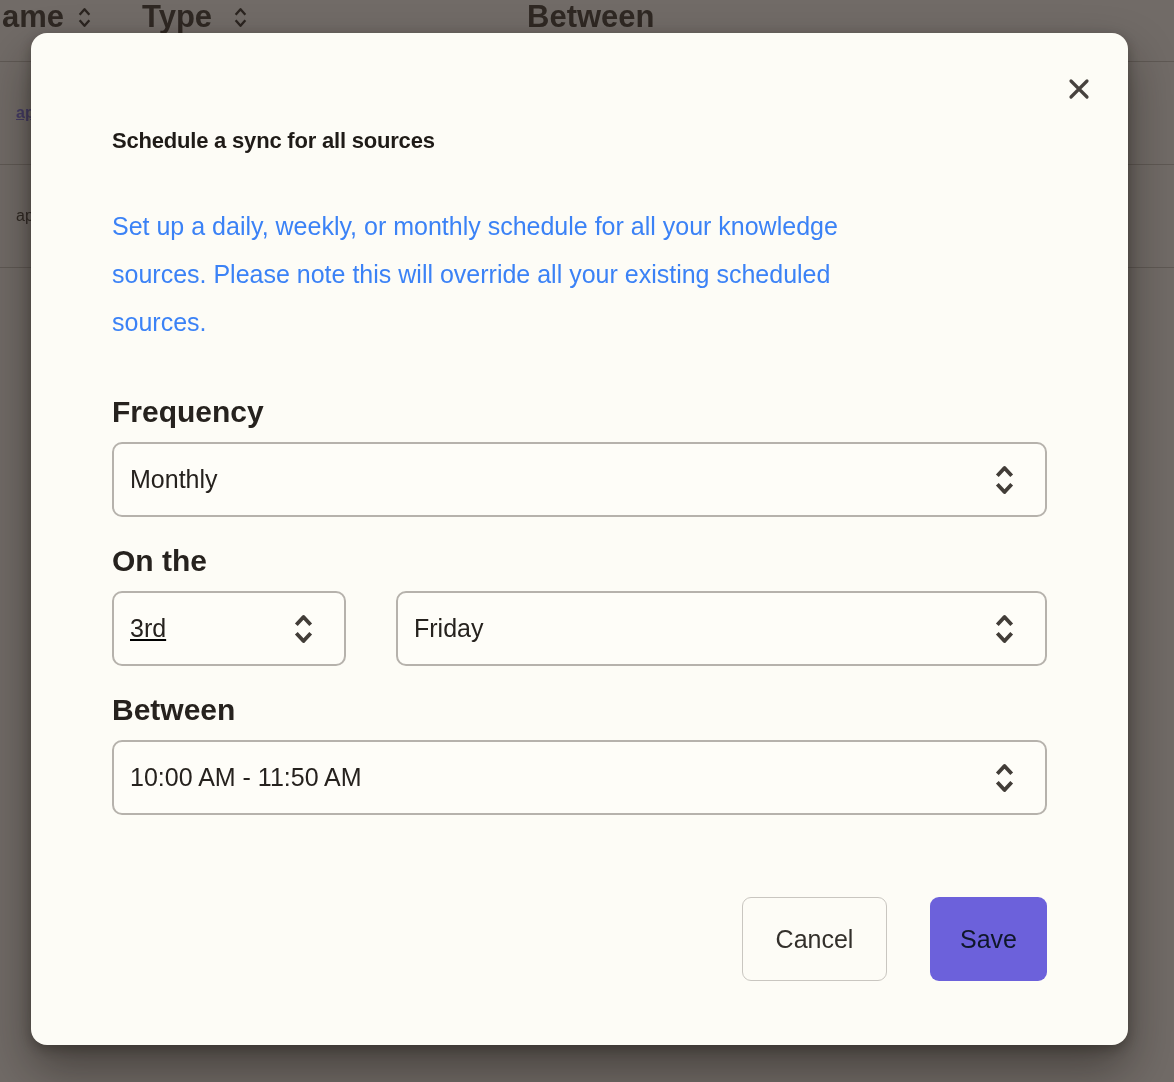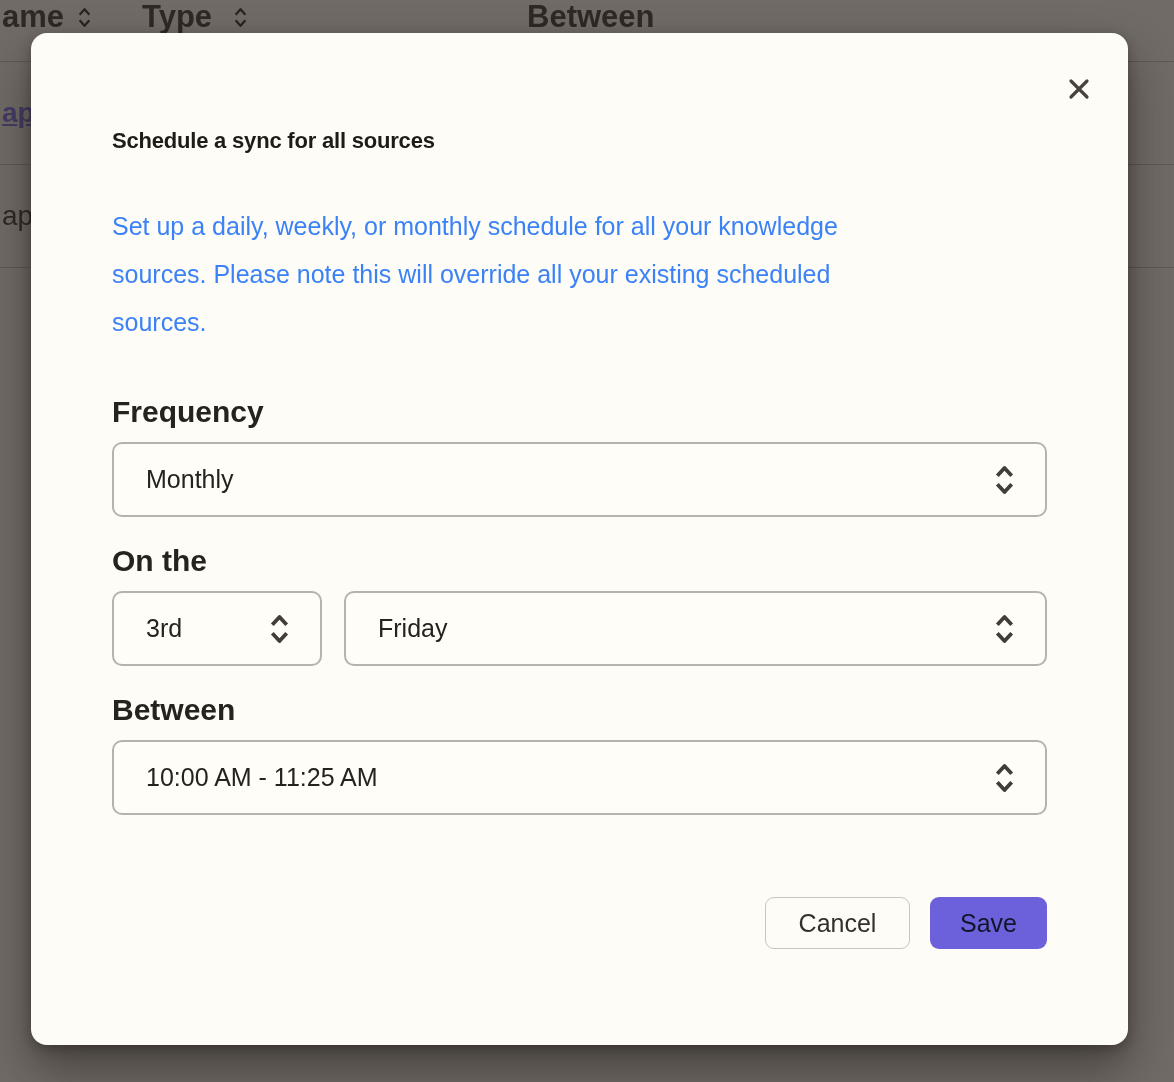--- a/index.html
+++ b/index.html
@@ -22,21 +22,21 @@
     color: #3F3A35; line-height: 28px;
   }
   .bg-sort-icon { position: absolute; top: 5px; width: 17px; height: 25px; }
   .bg-row {
     position: absolute; left: 0; width: 100%; height: 103px;
     border-bottom: 1px solid #C9C5BF;
     display: flex; align-items: center;
   }
   .bg-row-1 { top: 62px; }
   .bg-row-2 { top: 165px; }
-  .bg-cell-text { font-size: 28px; padding-left: 2px; color: #3F3A35; }
+  .bg-cell-text { font-size: 16px; padding-left: 16px; color: #3F3A35; }
   .bg-cell-link { color: #7B6FF0; text-decoration: underline; font-weight: 600; }
 
   .overlay { position: absolute; inset: 0; background: rgba(38,31,26,0.65); }
 
   
   .modal {
     position: absolute; left: 31px; top: 33px; width: 1097px; height: 1012px;
     background: #FDFCF6; border-radius: 16px;
     box-shadow: 0 24px 48px rgba(20,15,10,0.45), 0 4px 12px rgba(20,15,10,0.30);
     padding: 85px 81px 0 81px;
@@ -56,35 +56,35 @@
   .field-group { margin-top: 28px; }
   .field-group.first { margin-top: 50px; }
   .field-label {
     font-size: 30px; font-weight: 600; line-height: 32px;
     color: #26221E; margin-bottom: 14px;
   }
   .select-box {
     height: 75px; border: 2px solid #B6B2AC; border-radius: 10px;
     background: #FEFDF8;
     display: flex; align-items: center; justify-content: space-between;
-    padding: 0 29px 0 32px; cursor: pointer;
+    padding: 0 29px 0 16px; cursor: pointer;
   }
   .select-box .value { font-size: 25px; color: #26221E; }
   .select-row { display: flex; gap: 22px; }
-  .select-ordinal { width: 210px; flex: none; }
-  .select-day { flex: 1; }
+  .select-ordinal { width: 234px; flex: none; text-decoration: underline; }
+  .select-day { flex: 1; margin-left: 28px; }
   .stepper-icon { width: 23px; height: 36px; flex: none; }
 
   .actions {
     margin-top: 82px; display: flex; justify-content: flex-end; gap: 20px;
   }
   .btn {
-    height: 52px; border-radius: 9px; font-size: 25px; cursor: pointer;
+    height: 84px; border-radius: 9px; font-size: 25px; cursor: pointer;
     font-family: "Liberation Sans", "DejaVu Sans", sans-serif;
-    display: flex; align-items: center; justify-content: center;
+    display: flex; align-items: center; justify-content: center; margin-left: 23px;
   }
   .btn-cancel {
     width: 145px; background: #FDFCF6; border: 1.5px solid #C9C6C0; color: #33302B;
   }
   .btn-save {
     width: 117px; background: #6C61DB; border: none; color: #0f172a;
   }
 </style>
 </head>
 <body>
@@ -158,21 +158,21 @@
             <path d="M4.5 13.5 L12 5.5 L19.5 13.5" fill="none" stroke="#423D38" stroke-width="4" stroke-linejoin="round"></path>
             <path d="M4.5 22.5 L12 30.5 L19.5 22.5" fill="none" stroke="#423D38" stroke-width="4" stroke-linejoin="round"></path>
           </svg>
         </div>
       </div>
     </div>
 
     <div class="field-group">
       <div class="field-label">Between</div>
       <div class="select-box">
-        <span class="value">10:00 AM - 11:25 AM</span>
+        <span class="value">10:00 AM - 11:50 AM</span>
         <svg class="stepper-icon" viewBox="0 0 24 36">
           <path d="M4.5 13.5 L12 5.5 L19.5 13.5" fill="none" stroke="#423D38" stroke-width="4" stroke-linejoin="round"></path>
           <path d="M4.5 22.5 L12 30.5 L19.5 22.5" fill="none" stroke="#423D38" stroke-width="4" stroke-linejoin="round"></path>
         </svg>
       </div>
     </div>
 
     <div class="actions">
       <button class="btn btn-cancel">Cancel</button>
       <button class="btn btn-save">Save</button>

